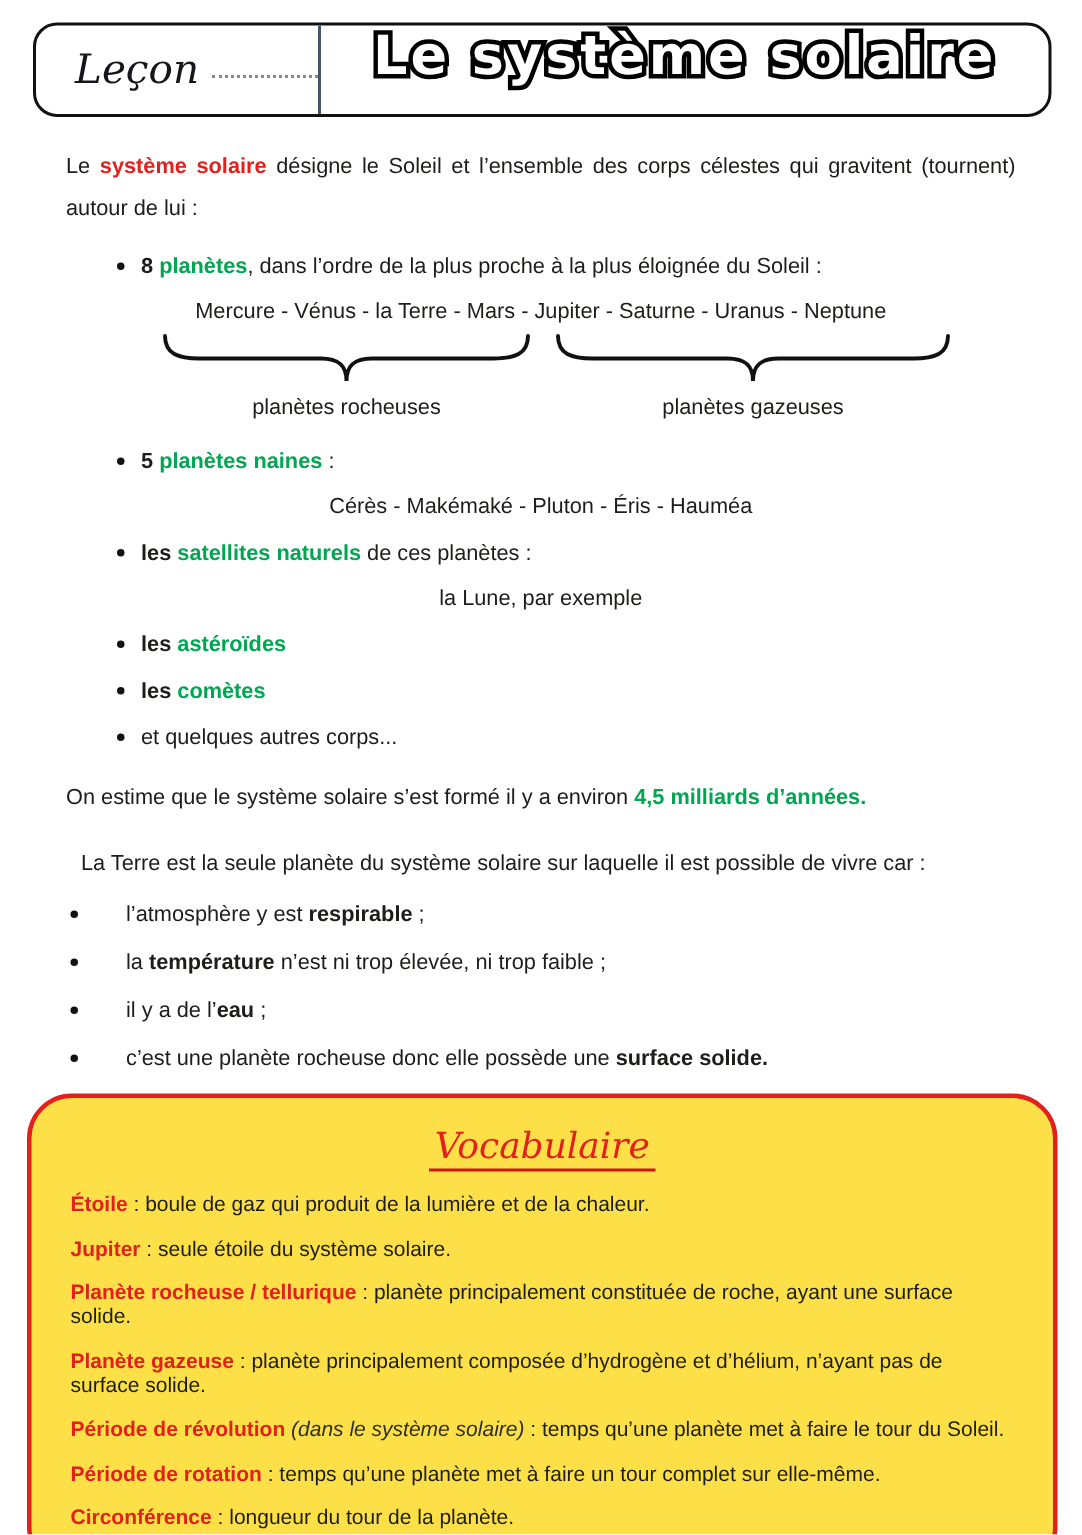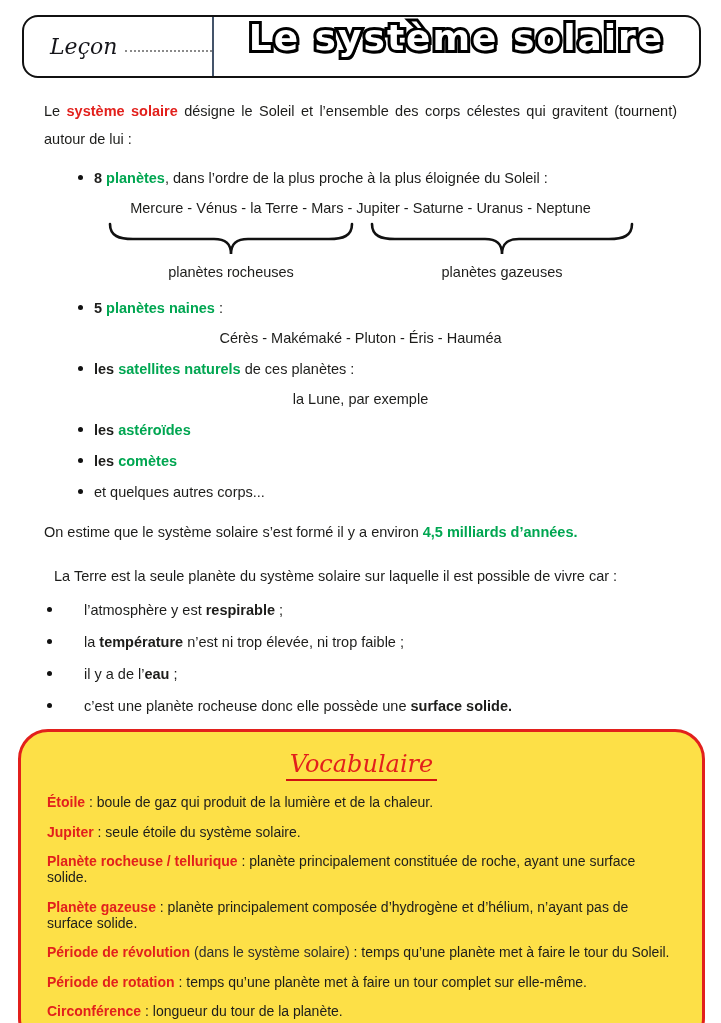--- a/index.html
+++ b/index.html
@@ -26,21 +26,21 @@
   }
   .header-left {
     width:190px;
     display:flex; align-items:center;
     border-right:2.5px solid #44546a;
     padding-left:26px;
   }
   .lecon {
     font-family:"DejaVu Serif", serif;
     font-style:italic;
-    font-size:22px;
+    font-size:27px;
     color:#15151a;
   }
   .dotline {
     display:inline-block;
     width:96px; height:1px;
     border-bottom:2px dotted #8a8a8a;
     margin:0 0 -8px 8px;
   }
   .header-right {
     flex:1;
@@ -111,21 +111,21 @@
   .vocab-title {
     font-family:"DejaVu Serif", serif;
     font-style:italic;
     font-size:24px;
     color:#e2201c;
     border-bottom:2.5px solid #d01212;
     padding:0 4px 1px;
   }
   .vocab p { margin:13.5px 0; font-size:14px; line-height:16px; }
   .vterm { color:#e2201c; font-weight:bold; }
-  .vnote { color:#2e2e2e;text-align:center; }
+  .vnote { font-style:italic; color:#2e2e2e;text-align:center; }
 
   .footer {
     text-align:center;
     margin-top:7px;
     font-size:12.5px;
     color:#b9b3b0;
     letter-spacing:0.5px;
   }
   svg.brace { display:block; }
 </style>

